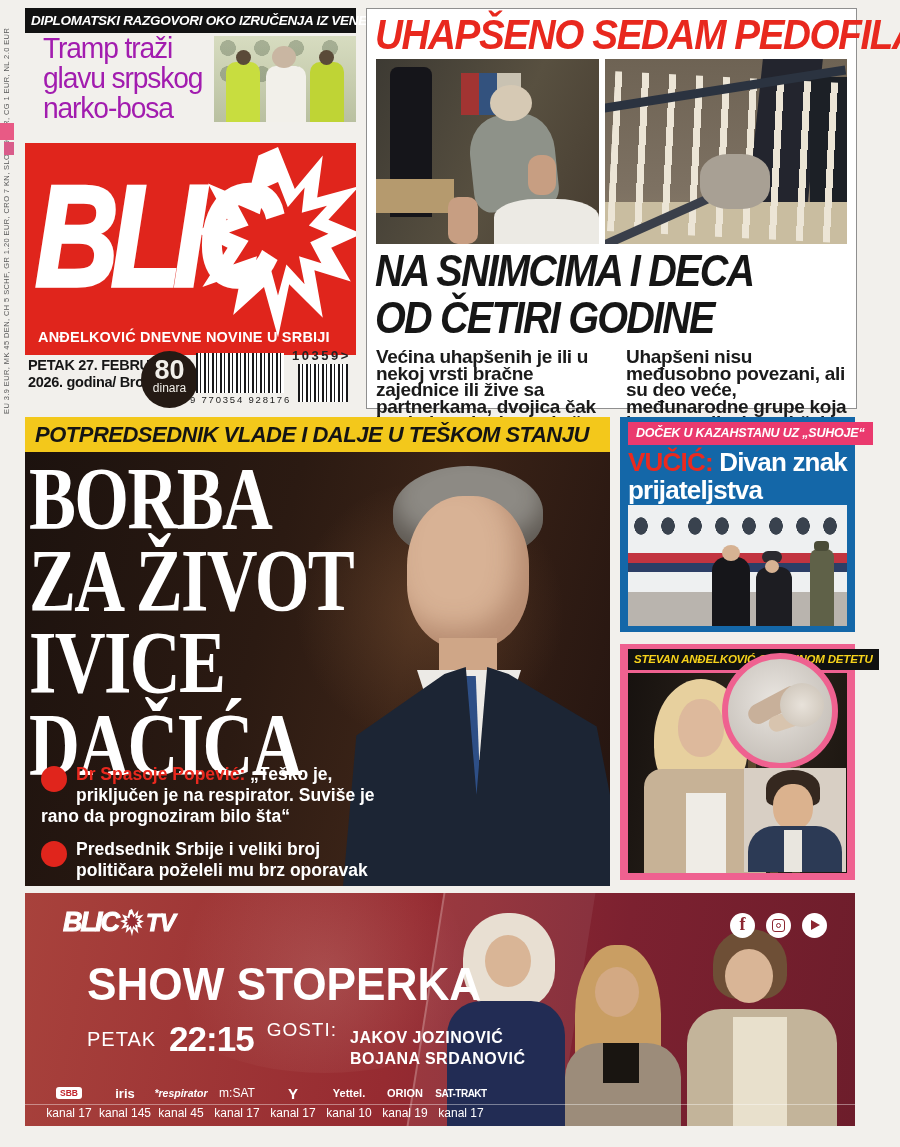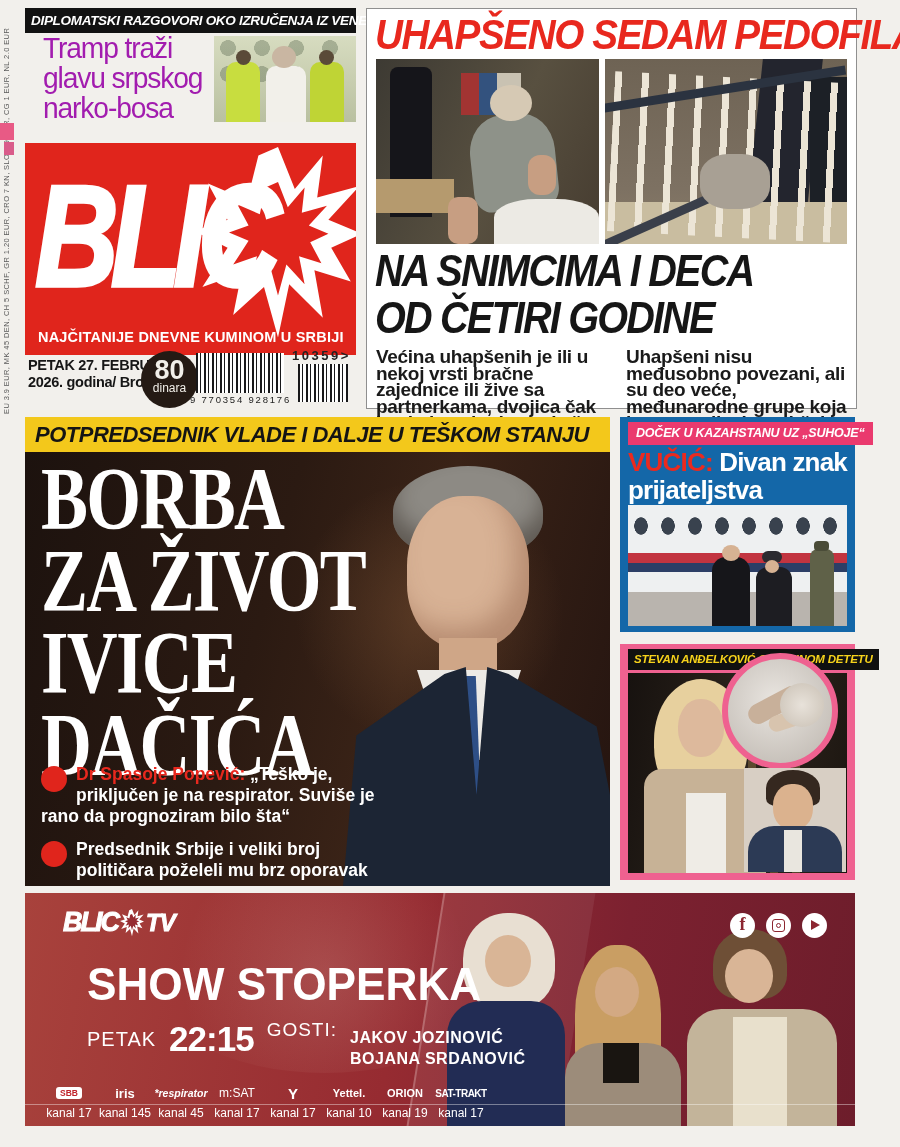--- a/index.html
+++ b/index.html
@@ -59,21 +59,21 @@
   .barcode2{left:298px;top:364px;width:50px;height:38px;}
 
   
   .main-kicker{left:25px;top:417px;width:585px;height:35px;background:#f3c81b;color:#141414;
                font-size:22px;font-weight:bold;font-style:italic;line-height:35px;padding-left:10px;
                letter-spacing:-.5px;box-sizing:border-box;white-space:nowrap;}
   .main-panel{left:25px;top:452px;width:585px;height:434px;overflow:hidden;
               background:linear-gradient(105deg,#1c120e 0%,#2b1a12 40%,#3a2317 62%,#241410 100%);}
   .glow{position:absolute;right:40px;top:30px;width:280px;height:260px;border-radius:50%;
         background:radial-gradient(circle,rgba(120,80,50,.5),transparent 70%);}
-  .main-headline{position:absolute;left:16px;top:6px;color:#fff;font-family:"Liberation Serif",serif;
+  .main-headline{position:absolute;left:4px;top:6px;color:#fff;font-family:"Liberation Serif",serif;
                  font-weight:bold;font-size:88px;line-height:82px;letter-spacing:-2px;}
   .main-headline span{display:block;transform:scaleX(.8);transform-origin:left;white-space:nowrap;}
   .bullets{position:absolute;left:16px;top:312px;width:344px;color:#fff;}
   .bullet{margin-bottom:12px;font-size:17.5px;line-height:21px;font-weight:bold;}
   .dot{float:left;width:26px;height:26px;border-radius:50%;background:#e0251c;margin:2px 9px 2px 0;}
   .b-label{color:#e8281e;}
 
   
   .port-hair{position:absolute;left:368px;top:14px;width:150px;height:92px;background:#8d8a84;
              border-radius:50% 50% 42% 42%;box-shadow:inset 0 -18px 22px rgba(40,30,25,.45);}
@@ -224,21 +224,21 @@
       <p>Uhapšeni nisu međusobno povezani, ali su deo veće, međunarodne grupe koja je razmenjivala sadržaj</p>
     </div>
   </div>
 
   <div class="abs masthead">
     <svg class="burst" viewBox="0 0 120 140">
       <polygon fill="#ffffff" points="60,0 72,30 92,6 88,36 118,28 96,52 120,62 98,72 112,96 86,88 92,122 68,98 60,136 50,100 28,120 34,90 6,100 24,72 0,60 24,52 10,26 38,38 46,6"></polygon>
       <polygon fill="#e0251c" points="60,25 67,43 79,29 77,47 95,42 82,56 96,62 83,68 91,83 75,78 79,98 66,84 60,106 54,84 41,96 45,78 28,84 39,67 25,61 39,56 31,41 47,48 51,29"></polygon>
     </svg>
     <div class="logo-text">BLIC</div>
-    <div class="tagline">NAJČITANIJE DNEVNE KUMINOM U SRBIJI</div>
+    <div class="tagline">ANĐELKOVIĆ DNEVNE NOVINE U SRBIJI</div>
   </div>
 
   <div class="abs date-lines">
     <span style="display:block;">PETAK 27. FEBRUAR</span>
     <span style="display:block;">2026. godina/ Broj 10359</span>
   </div>
   <div class="abs price-circle">
     <span class="val">80</span>
     <span class="unit">dinara</span>
   </div>

